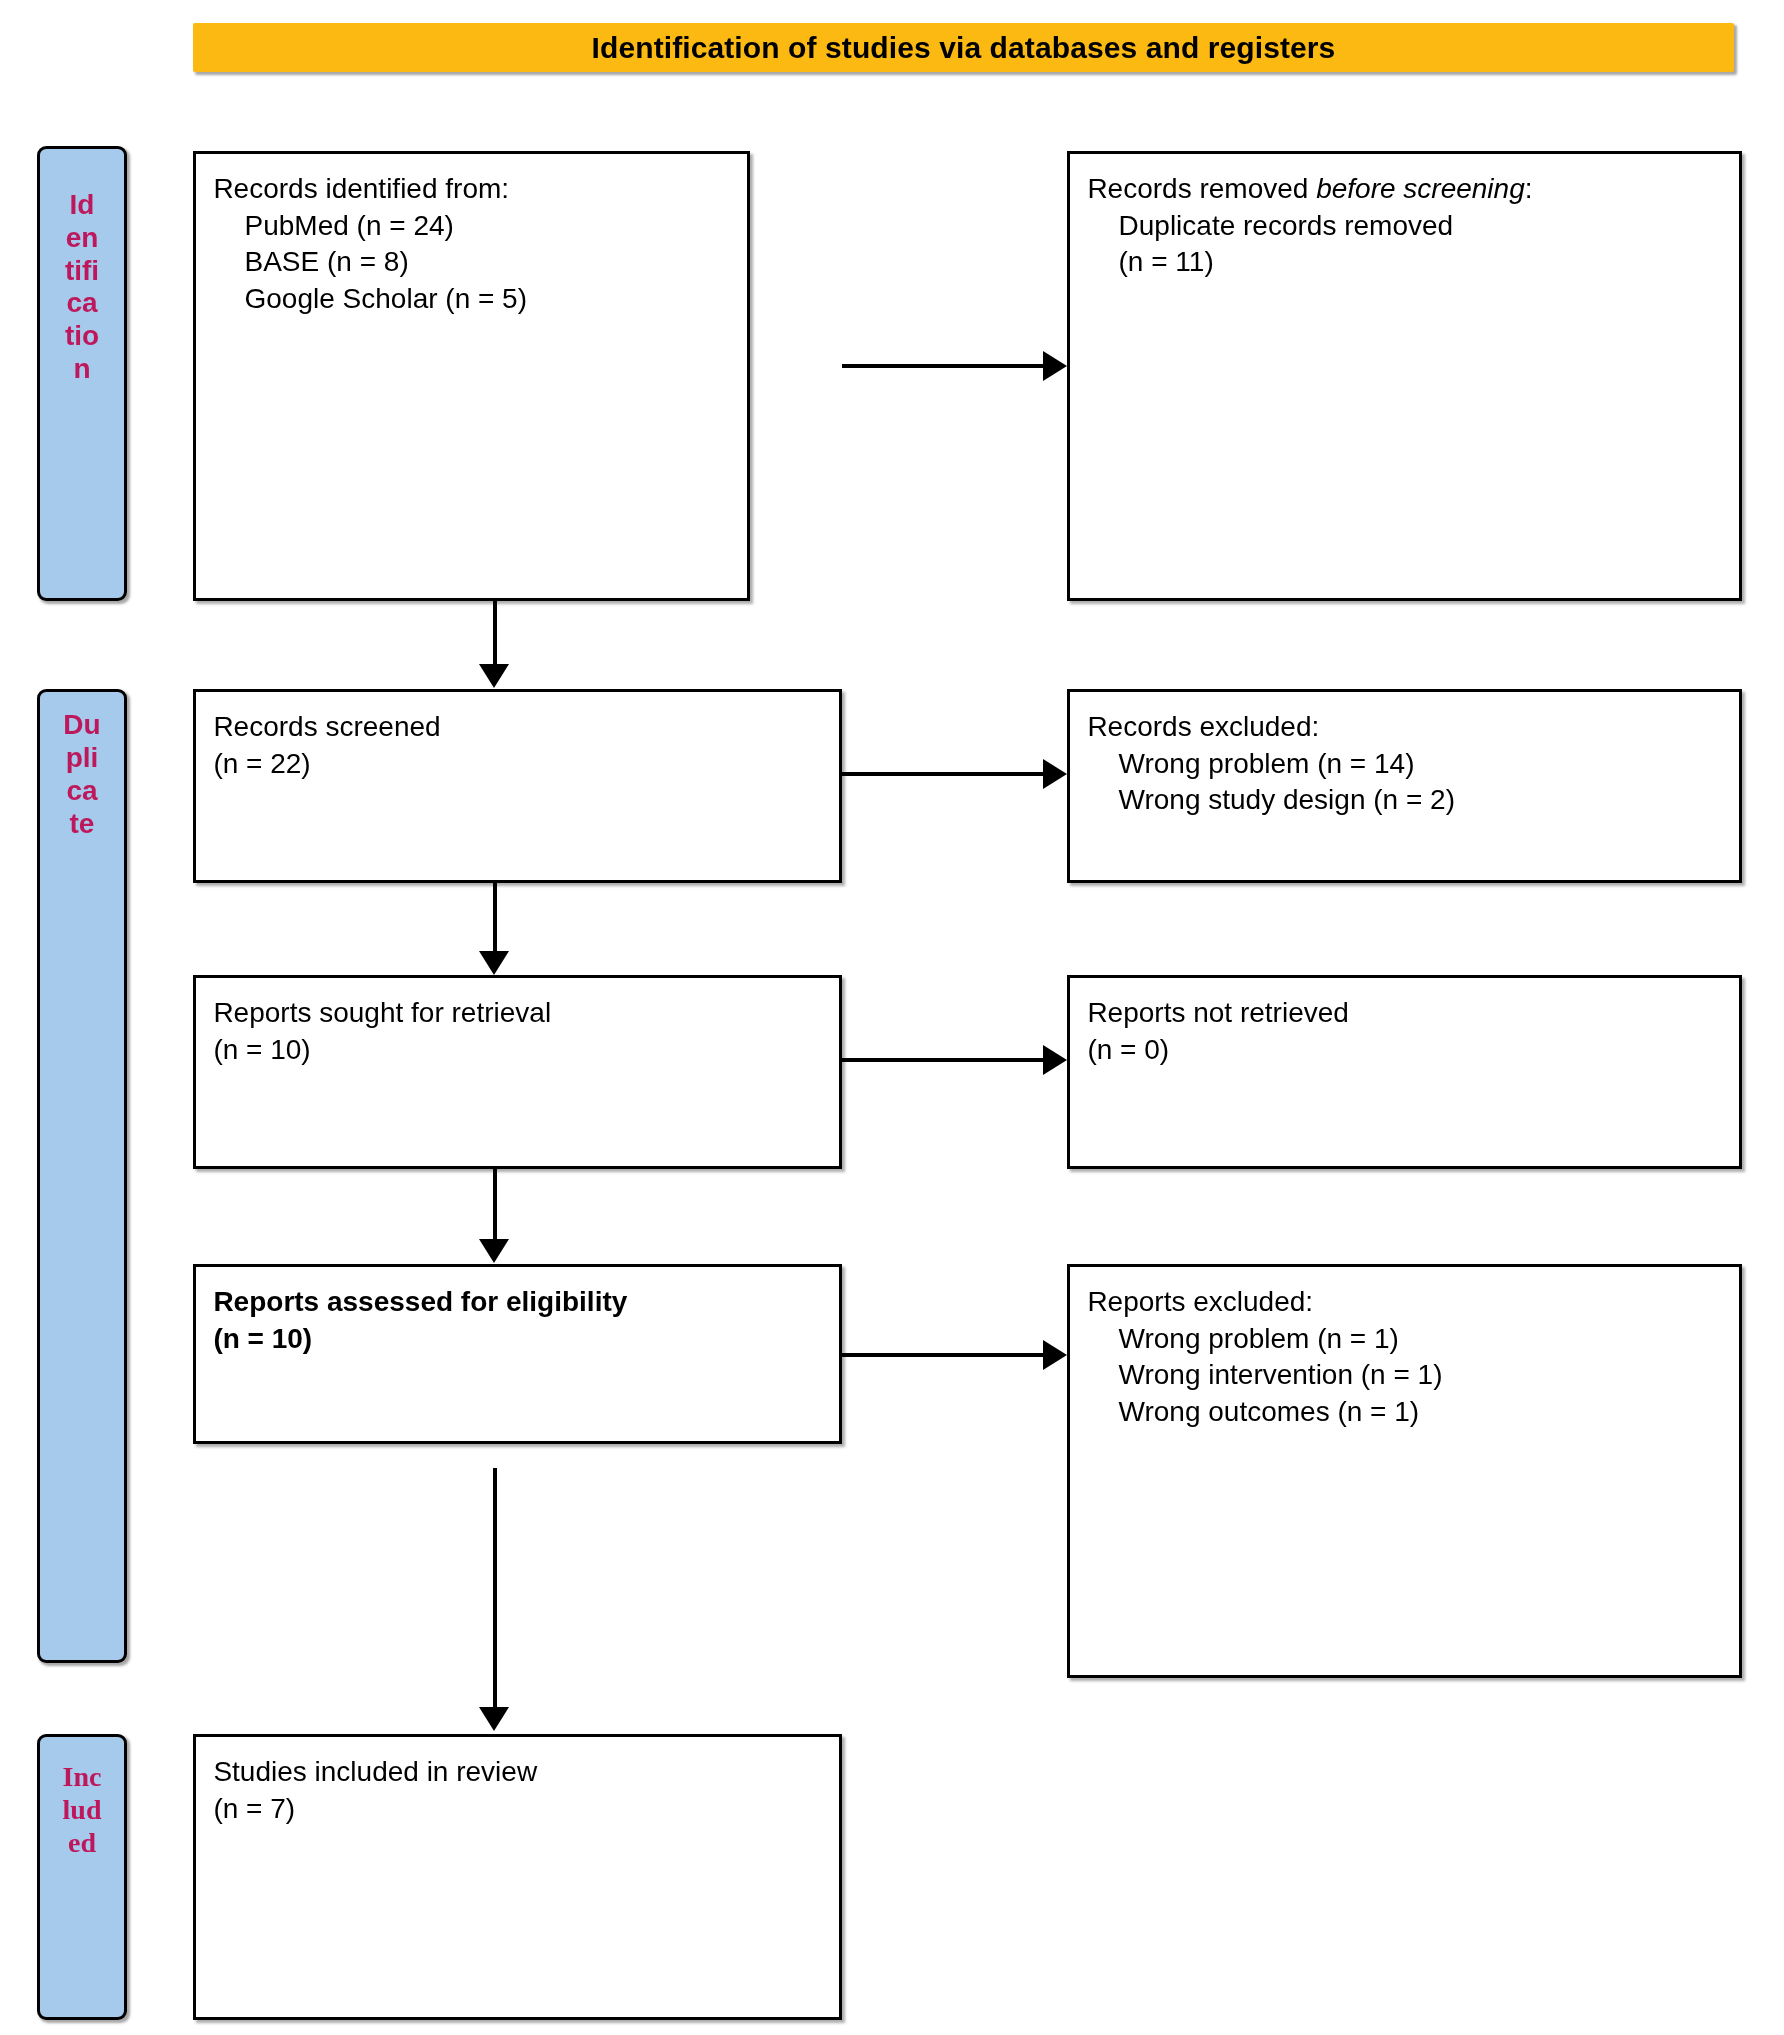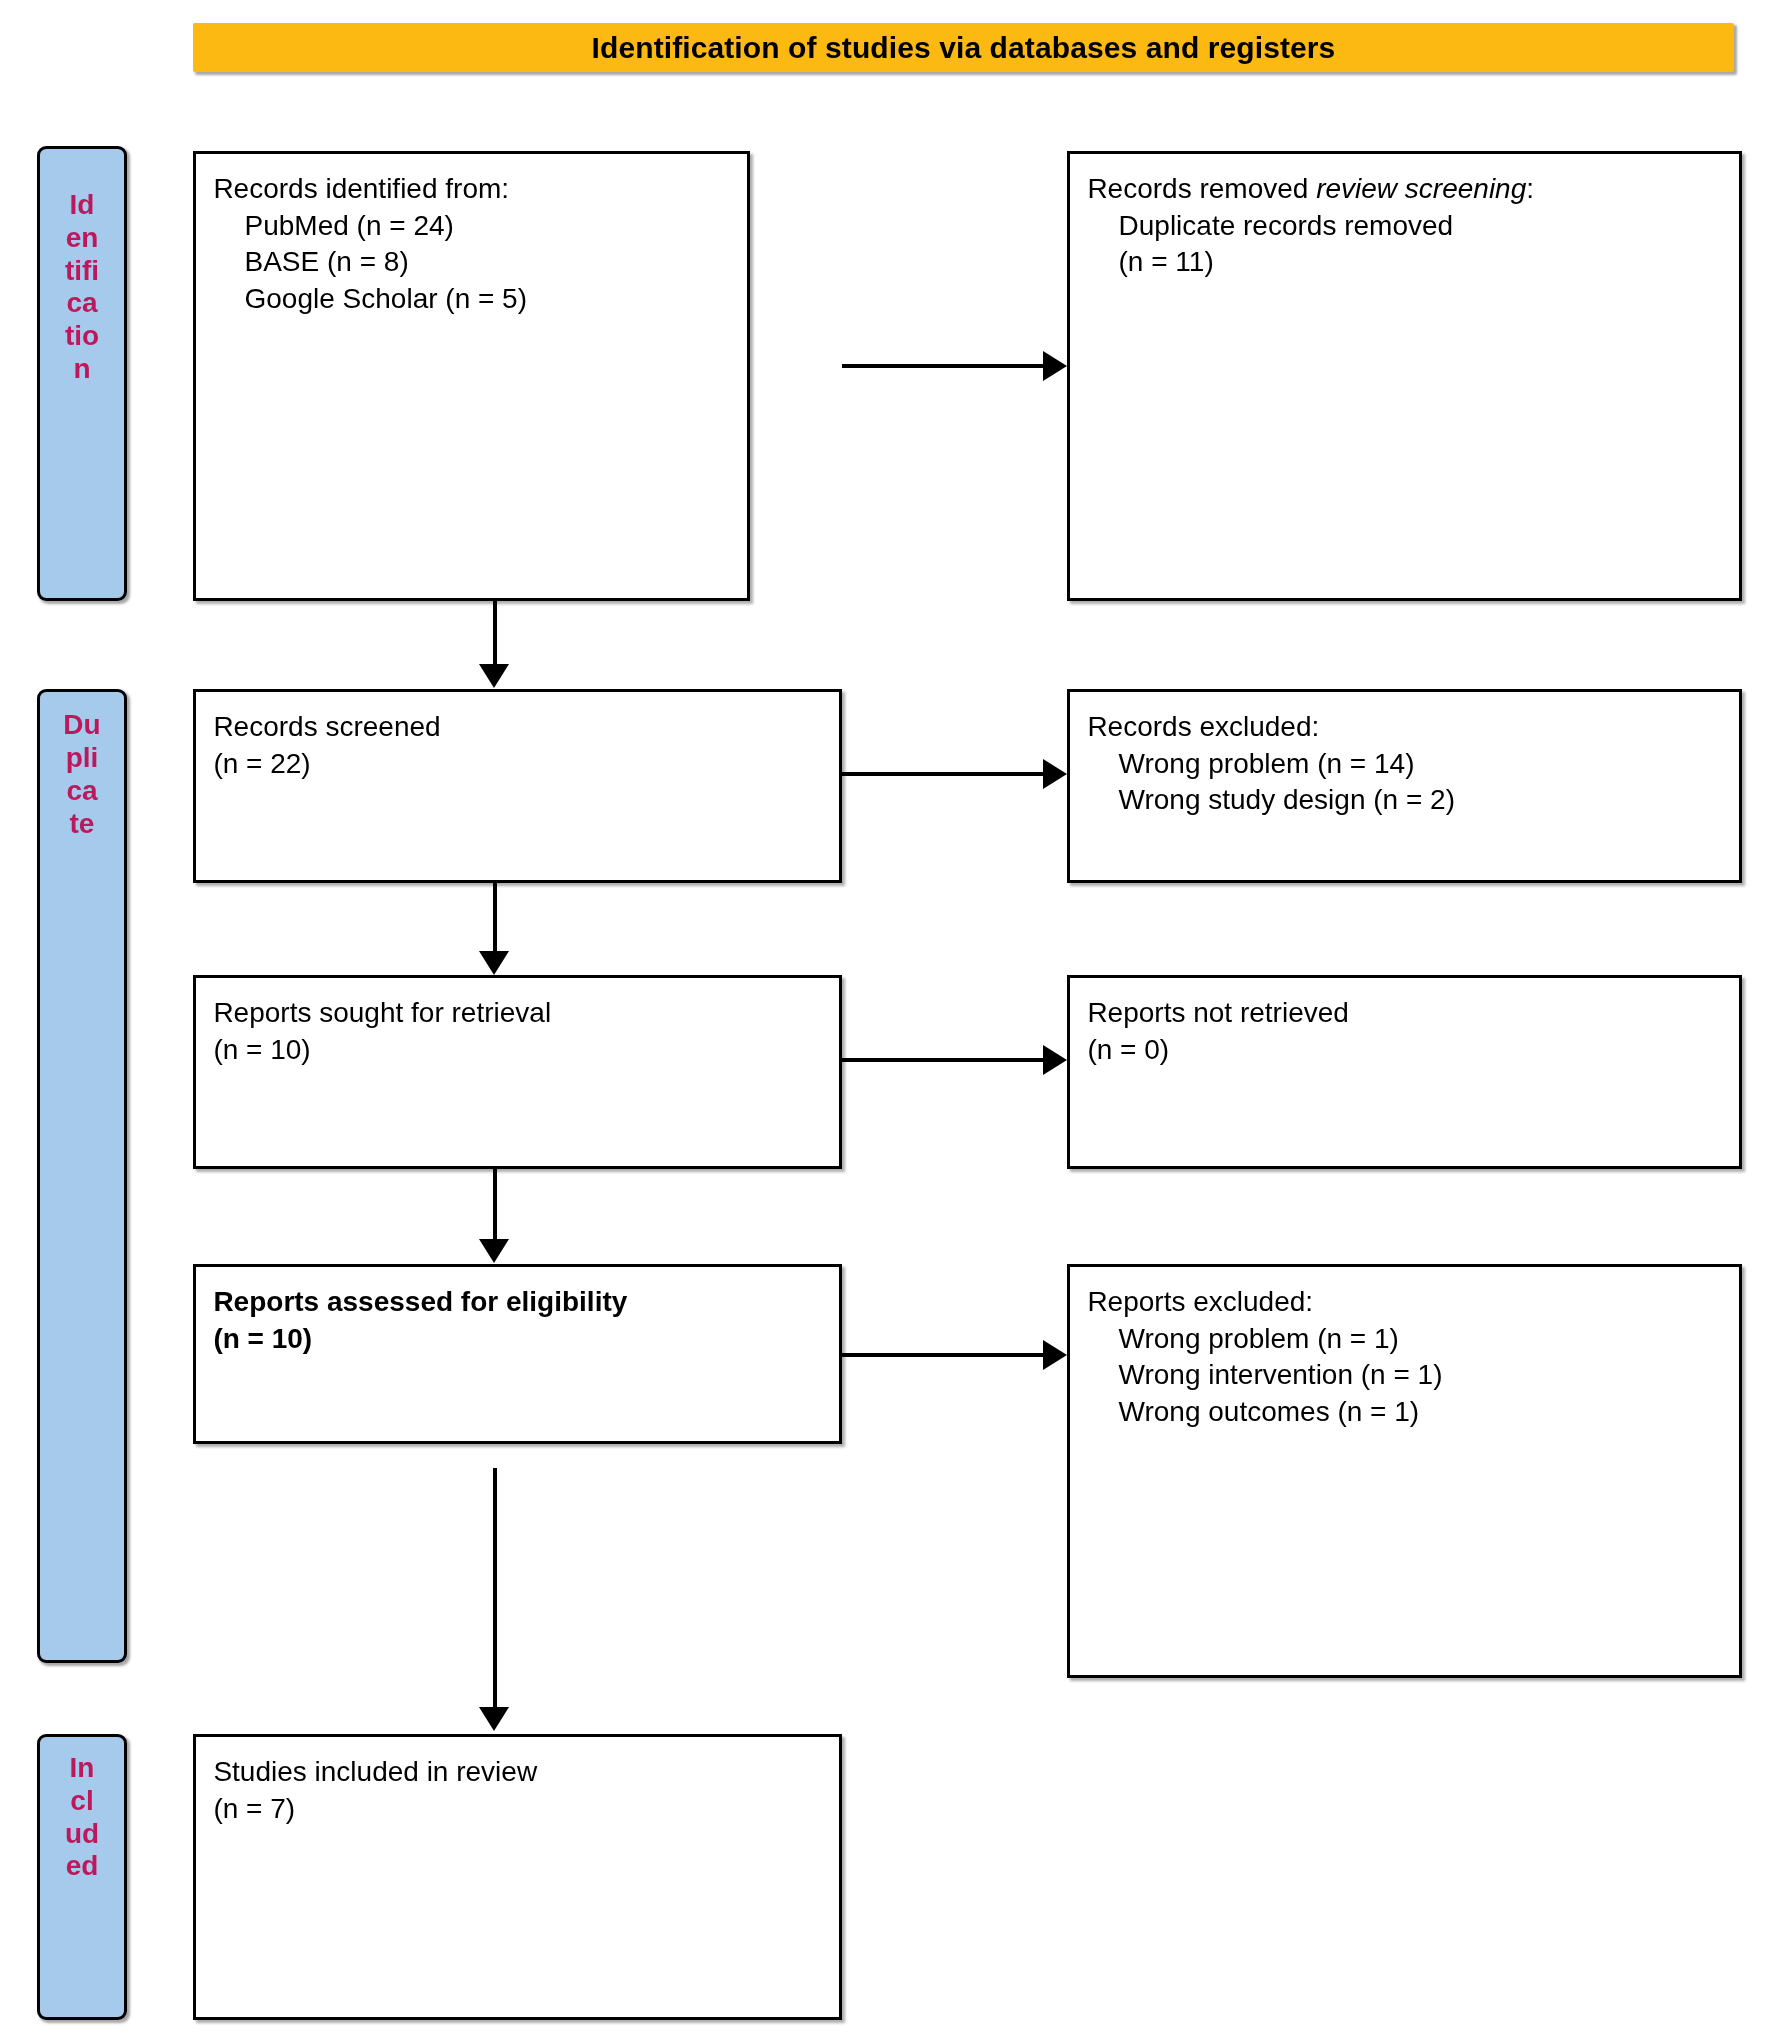--- a/index.html
+++ b/index.html
@@ -64,21 +64,21 @@
     overflow-wrap: anywhere;
     hyphens: none;
   }
   .stage-top  { align-items: flex-start; }
 
   #stage-identification { left: 37px; top: 146px;  width: 90px; height: 455px; }
   #stage-identification .stage-label { padding-top: 40px; }
   #stage-screening      { left: 37px; top: 689px; width: 90px; height: 974px; }
   #stage-screening .stage-label      { padding-top: 17.4px; }
   #stage-included       { left: 37px; top: 1734px; width: 90px; height: 286px; }
-  #stage-included .stage-label       { padding-top: 15px; }
+  #stage-included .stage-label       { padding-top: 24px; font-family: Liberation Serif, serif; }
 
   
   .box {
     position: absolute;
     background: #ffffff;
     border: 3.1px solid #000000;
     box-sizing: border-box;
     box-shadow: 2.6px 2.6px 2.6px rgba(0,0,0,0.32);
     padding: 17.4px 15.3px 10.2px 17.4px;
   }
@@ -195,21 +195,21 @@
     <div class="box-text">Reports assessed for eligibility
 (n = 10)</div>
   </div>
 
   <div class="box" id="box-included">
     <div class="box-text">Studies included in review
 (n = 7)</div>
   </div>
 
   <div class="box" id="box-removed">
-    <div class="box-text"><span>Records removed </span><span class="ital">review screening</span><span>:</span><span>
+    <div class="box-text"><span>Records removed </span><span class="ital">before screening</span><span>:</span><span>
     Duplicate records removed
     (n = 11)</span></div>
   </div>
 
   <div class="box" id="box-records-excluded">
     <div class="box-text">Records excluded:
     Wrong problem (n = 14)
     Wrong study design (n = 2)</div>
   </div>
 

